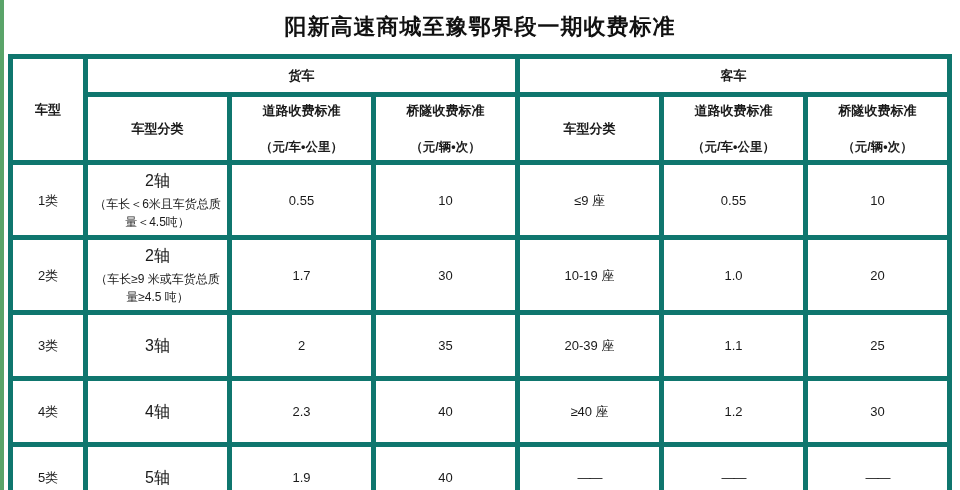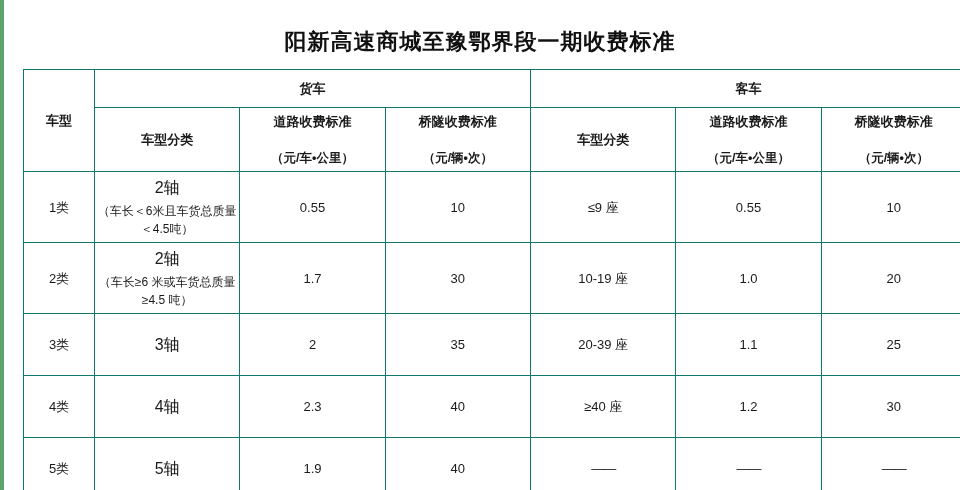--- a/index.html
+++ b/index.html
@@ -12,39 +12,39 @@
     height: 490px;
     font-family: "Liberation Sans", sans-serif;
     color: #1a1a1a;
     overflow: hidden;
   }
   .page {
     width: 960px;
     height: 490px;
     position: relative;
     box-sizing: border-box;
-    padding: 15px;
+    padding: 0;
   }
   .title {
     text-align: center;
     font-size: 22px;
     font-weight: bold;
     letter-spacing: 1px;
     padding: 12px 0 12px 0;
     color: #111;
   }
   table.rate-table {
     width: 944px;
     margin: 0 8px;
     border-collapse: collapse;
     table-layout: fixed;
   }
   table.rate-table th,
   table.rate-table td {
-    border: 1px solid #0f766e;
+    border: 5px solid #0f766e;
     text-align: center;
     vertical-align: middle;
     font-size: 13px;
     color: #1a1a1a;
     padding: 4px 2px;
     line-height: 1.5;
   }
   .hdr-group {
     height: 38px;
     font-size: 15px;
@@ -144,21 +144,21 @@
         <td>0.55</td>
         <td>10</td>
         <td>≤9 座</td>
         <td>0.55</td>
         <td>10</td>
       </tr>
       <tr class="body-row">
         <td>2类</td>
         <td>
           <span class="cell-main">2轴</span>
-          <span class="cell-note">（车长≥6 米或车货总质量≥4.5 吨）</span>
+          <span class="cell-note">（车长≥9 米或车货总质量≥4.5 吨）</span>
         </td>
         <td>1.7</td>
         <td>30</td>
         <td>10-19 座</td>
         <td>1.0</td>
         <td>20</td>
       </tr>
       <tr class="body-row">
         <td>3类</td>
         <td>

